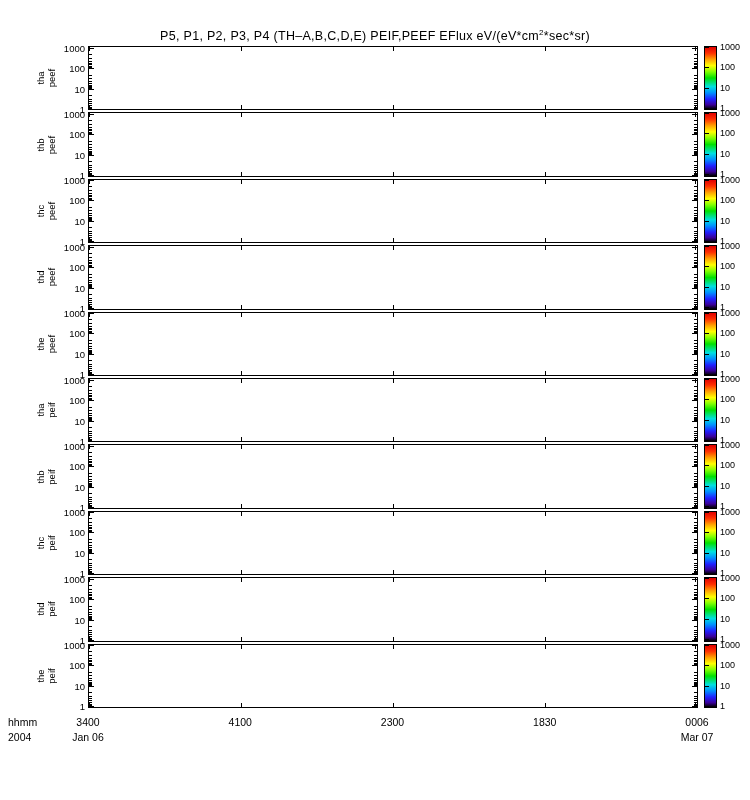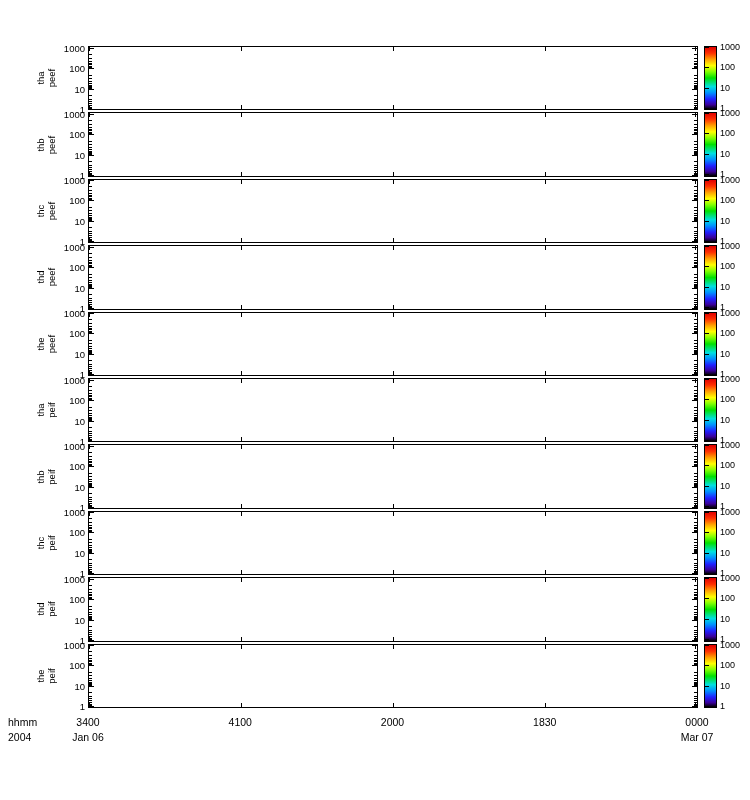--- a/index.html
+++ b/index.html
@@ -162,20 +162,23 @@
     white-space: nowrap;
   }
   .corner.l1 { top: 716px; }
   .corner.l2 { top: 731px; }
 </style>
 </head>
 <body>
 
 <div id="root">
 
+  <div class="title">
+    <span>P5, P1, P2, P3, P4 (TH–A,B,C,D,E)  PEIF,PEEF EFlux eV/(eV*cm</span><sup>2</sup><span>*sec*sr)</span>
+  </div>
 
   <div class="panels" id="panels">
       <div class="panel" style="position: absolute; left: 0px; top: 0px; height: 64.4px;">
         <div class="inner">
           <div class="ytick" style="top: 0.5px;"></div>
           <div class="ytick right" style="top: 0.5px;"></div>
           <div class="ylabel" style="top: 0.5px;">1000</div>
           <div class="ytick minor" style="top: 6.5px;"></div>
           <div class="ytick minor right" style="top: 6.5px;"></div>
           <div class="ytick minor" style="top: 10.5px;"></div>
@@ -1050,22 +1053,22 @@
         <div class="cbticklabel" style="top: 41px;">10</div>
         <div class="cbtick" style="top: 61px;"></div>
         <div class="cbticklabel" style="top: 61px;">1</div>
       </div>
     </div>
 
   <div class="xaxis" id="xaxis">
       <div class="xlab" style="left: 0px;">3400</div>
       <div class="xlab2" style="left: 0px;">Jan 06</div>
       <div class="xlab" style="left: 152.25px;">4100</div>
-      <div class="xlab" style="left: 304.5px;">2000</div>
+      <div class="xlab" style="left: 304.5px;">2300</div>
       <div class="xlab" style="left: 456.75px;">1830</div>
-      <div class="xlab" style="left: 609px;">0000</div>
+      <div class="xlab" style="left: 609px;">0006</div>
       <div class="xlab2" style="left: 609px;">Mar 07</div>
     </div>
 
   <div class="corner l1">hhmm</div>
   <div class="corner l2">2004</div>
 
 </div>
 
 </body></html>

